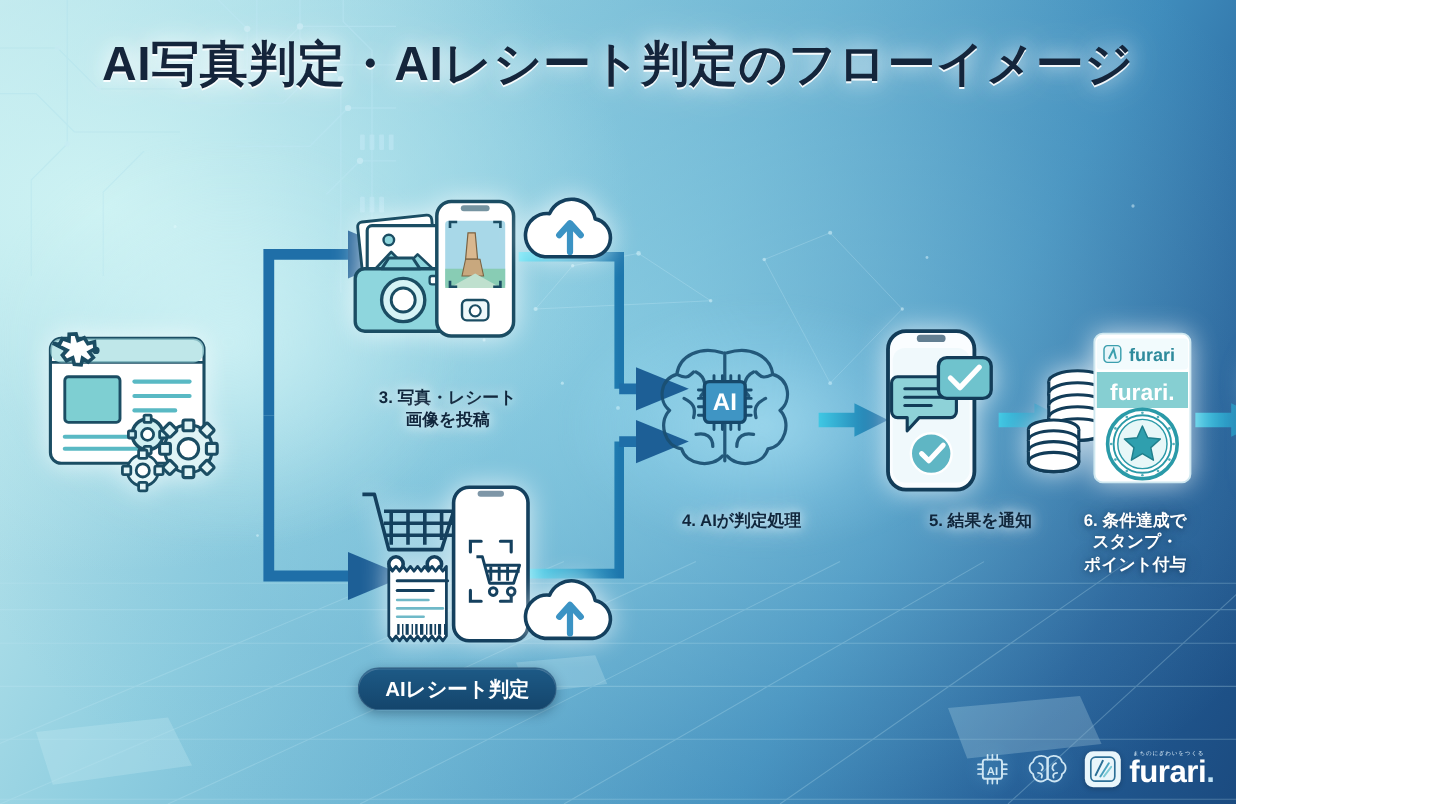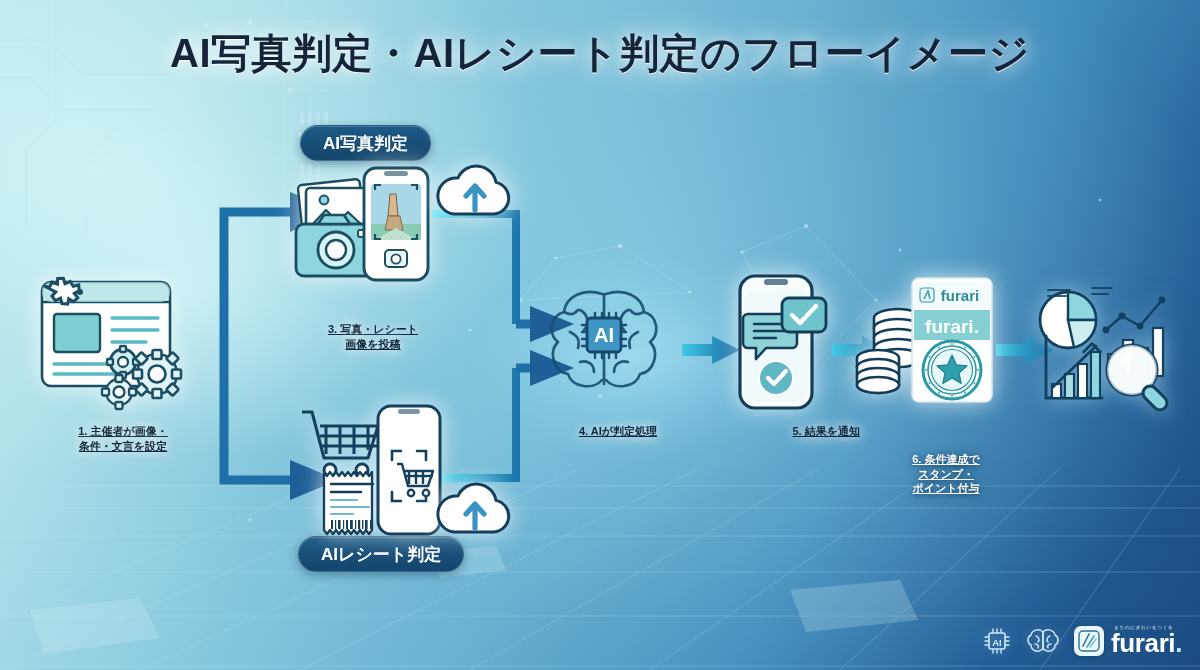--- a/index.html
+++ b/index.html
@@ -2,21 +2,21 @@
 <html lang="ja"><head>
 <meta charset="utf-8">
 <title>AI写真判定・AIレシート判定のフローイメージ</title>
 <style>
   * { box-sizing: border-box; margin: 0; padding: 0; }
   html, body {
     width: 1200px; height: 670px; overflow: hidden;
     font-family: "Liberation Sans", "DejaVu Sans", sans-serif;
   }
   .stage {
-    position: relative; width: 1200px; height: 670px; overflow: hidden;
+    position: relative; width: 1030px; height: 670px; overflow: hidden;
     background:
       radial-gradient(ellipse 620px 420px at 8% 26%, rgba(208,244,244,0.95) 0%, rgba(186,232,238,0.55) 42%, rgba(160,214,228,0.0) 72%),
       radial-gradient(ellipse 760px 560px at 52% 46%, rgba(150,214,232,0.60) 0%, rgba(120,186,214,0.22) 55%, rgba(90,150,190,0.0) 80%),
       linear-gradient(118deg, #cfeef0 0%, #b4e2ea 14%, #8fcee0 31%, #6ab3d2 50%, #3f8cbc 70%, #235d96 86%, #1b4b80 100%);
   }
 
   
   .bg-layer { position: absolute; inset: 0; pointer-events: none; }
   .bg-circuit-tr { top: -6px; right: -10px; width: 330px; height: 250px; opacity: .55; }
   .bg-circuit-bl { left: -10px; bottom: -6px; width: 300px; height: 230px; opacity: .40; }
@@ -44,29 +44,29 @@
   
   .pill {
     position: absolute; display: flex; align-items: center; justify-content: center;
     height: 36px; padding: 0 22px; border-radius: 20px;
     background: linear-gradient(180deg, #1d5a86 0%, #14456c 100%);
     color: #ffffff; font-size: 17px; font-weight: 700; white-space: nowrap;
     box-shadow: 0 3px 10px rgba(9,36,62,.38), inset 0 1px 0 rgba(255,255,255,.18);
     border: 1px solid rgba(255,255,255,.12);
   }
   .pill-photo  { left: 300px; top: 125px; }
-  .pill-receipt{ left: 298px; top: 536px; }
+  .pill-receipt{ left: 298px; top: 556px; }
 
   
   .cap {
     position: absolute; text-align: center; font-weight: 700; line-height: 1.32;
-    white-space: pre-line; font-size: 11px; text-decoration: underline;
+    white-space: pre-line; font-size: 14px;
   }
   .cap-dark { color: #10263c; text-shadow: 0 0 10px rgba(255,255,255,.85), 0 0 20px rgba(255,255,255,.55); }
-  .cap-light{ color: #ffffff; text-shadow: 0 1px 4px rgba(7,30,55,.55), 0 0 14px rgba(9,38,66,.35); margin-top: 28px; }
+  .cap-light{ color: #ffffff; text-shadow: 0 1px 4px rgba(7,30,55,.55), 0 0 14px rgba(9,38,66,.35); }
 
   .cap-1 { left: 18px;  top: 424px; width: 210px; }
   .cap-3 { left: 278px; top: 322px; width: 190px; }
   .cap-4 { left: 528px; top: 424px; width: 180px; text-align: center; }
   .cap-5 { left: 700px; top: 424px; width: 160px; text-align: right; }
   .cap-6 { left: 856px; top: 424px; width: 180px; }
   .cap-7 { left: 1020px;top: 424px; width: 180px; }
 
   
   .tile { position: absolute; }
@@ -199,21 +199,20 @@
       <path d="M520 300 L556 258 L620 246 L690 292 Z"></path>
       <path d="M742 252 L806 226 L876 300 L806 372 Z"></path>
     </g>
   </svg>
 
   <div class="bg-layer bg-glow-b"></div>
   <div class="bg-layer bg-glow-a"></div>
 
   <div class="title">AI写真判定・AIレシート判定のフローイメージ</div>
 
-  <div class="pill pill-photo">AI写真判定</div>
   <div class="pill pill-receipt">AIレシート判定</div>
 
   <svg class="conn conn-branch" width="180" height="320" viewBox="0 0 180 320">
     <defs>
       <linearGradient id="cyanline" x1="0" y1="0" x2="1" y2="0">
         <stop offset="0%" stop-color="#7ef0ff"></stop>
           <stop offset="100%" stop-color="#2aa8d8"></stop>
       </linearGradient>
     </defs>
     <path d="M0 160 H34" stroke="url(#cyanline)" stroke-width="7" fill="none" opacity=".95"></path>
@@ -566,22 +565,20 @@
       </g>
       <g>
         <circle cx="102" cy="92" r="25" fill="#eaf8fa" stroke="#11415f" stroke-width="3.2" opacity=".95"></circle>
         <circle cx="102" cy="92" r="25" fill="#ffffff" fill-opacity=".65"></circle>
         <path d="M90 86 a14 14 0 0 1 12 -8" fill="none" stroke="#ffffff" stroke-width="3.4" stroke-linecap="round"></path>
         <rect x="118" y="106" width="14" height="28" rx="7" fill="#8ed6dd" stroke="#11415f" stroke-width="3" transform="rotate(-45 125 120)"></rect>
       </g>
     </svg>
   </div>
 
-  <div class="cap cap-dark cap-1">1. 主催者が画像・
-条件・文言を設定</div>
   <div class="cap cap-dark cap-3">3. 写真・レシート
 画像を投稿</div>
   <div class="cap cap-dark cap-4">4. AIが判定処理</div>
   <div class="cap cap-dark cap-5">5. 結果を通知</div>
   <div class="cap cap-light cap-6">6. 条件達成で
 スタンプ・
 ポイント付与</div>
 
   <div class="footer">
     <svg class="footer-ic" width="30" height="30" viewBox="0 0 30 30">

